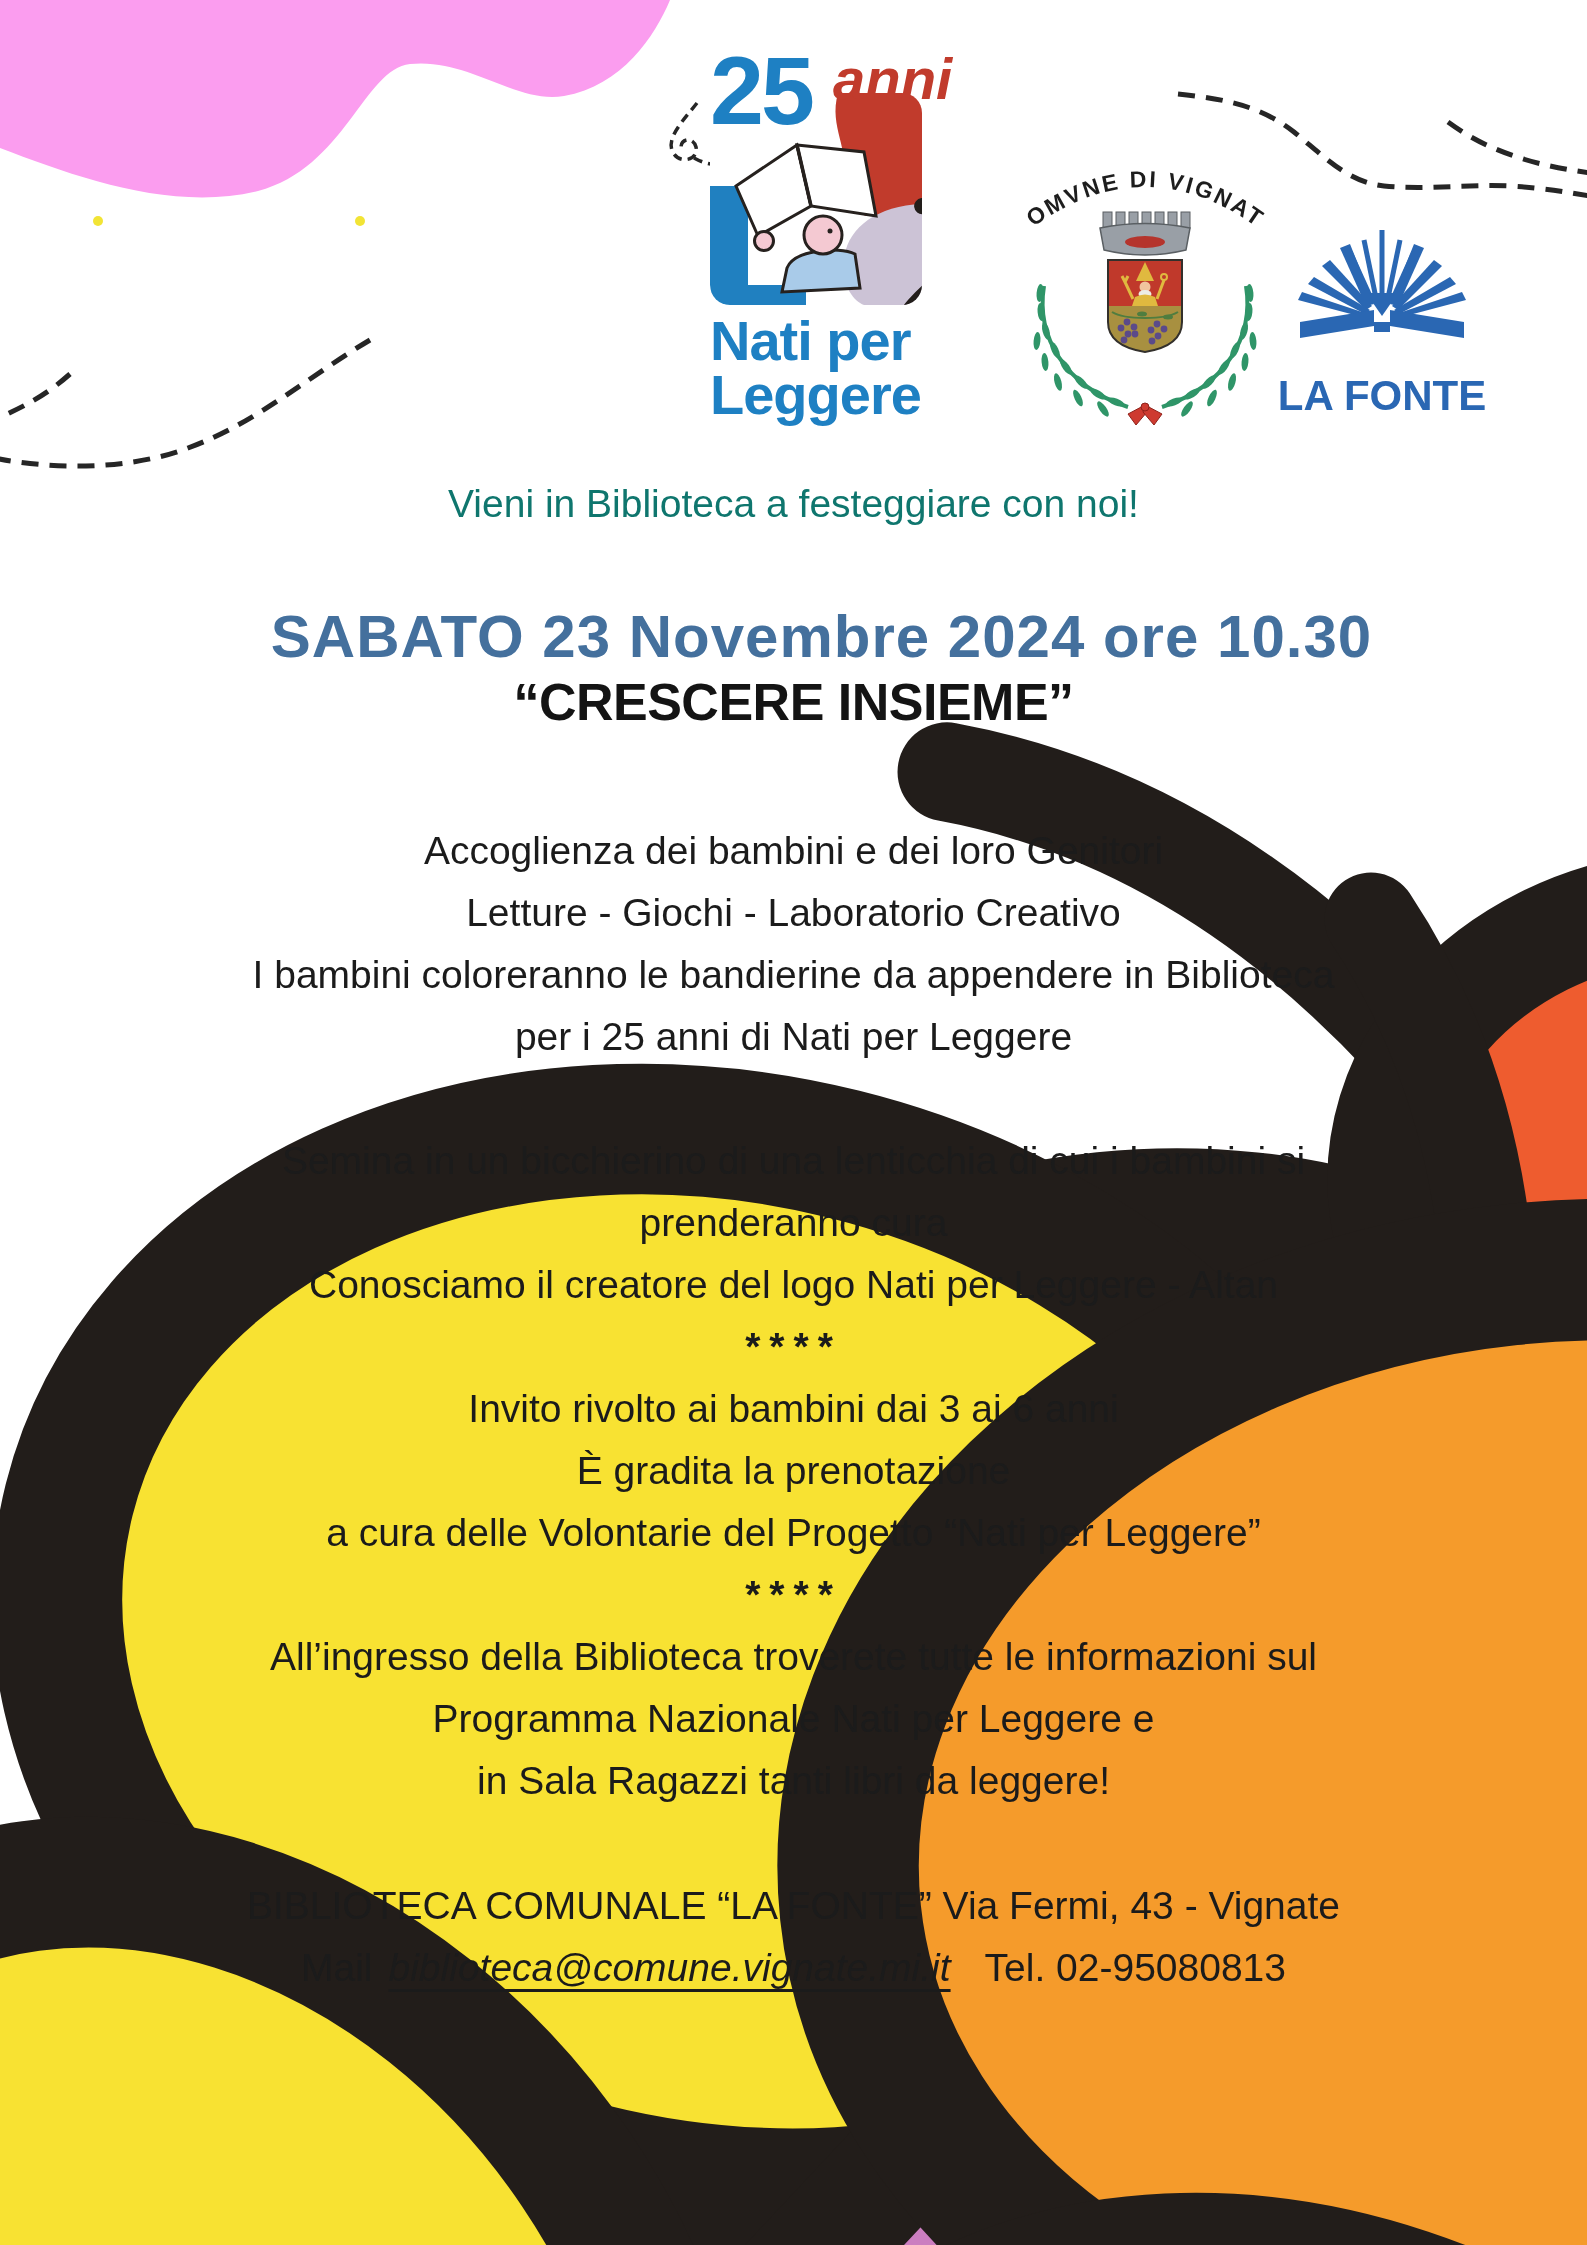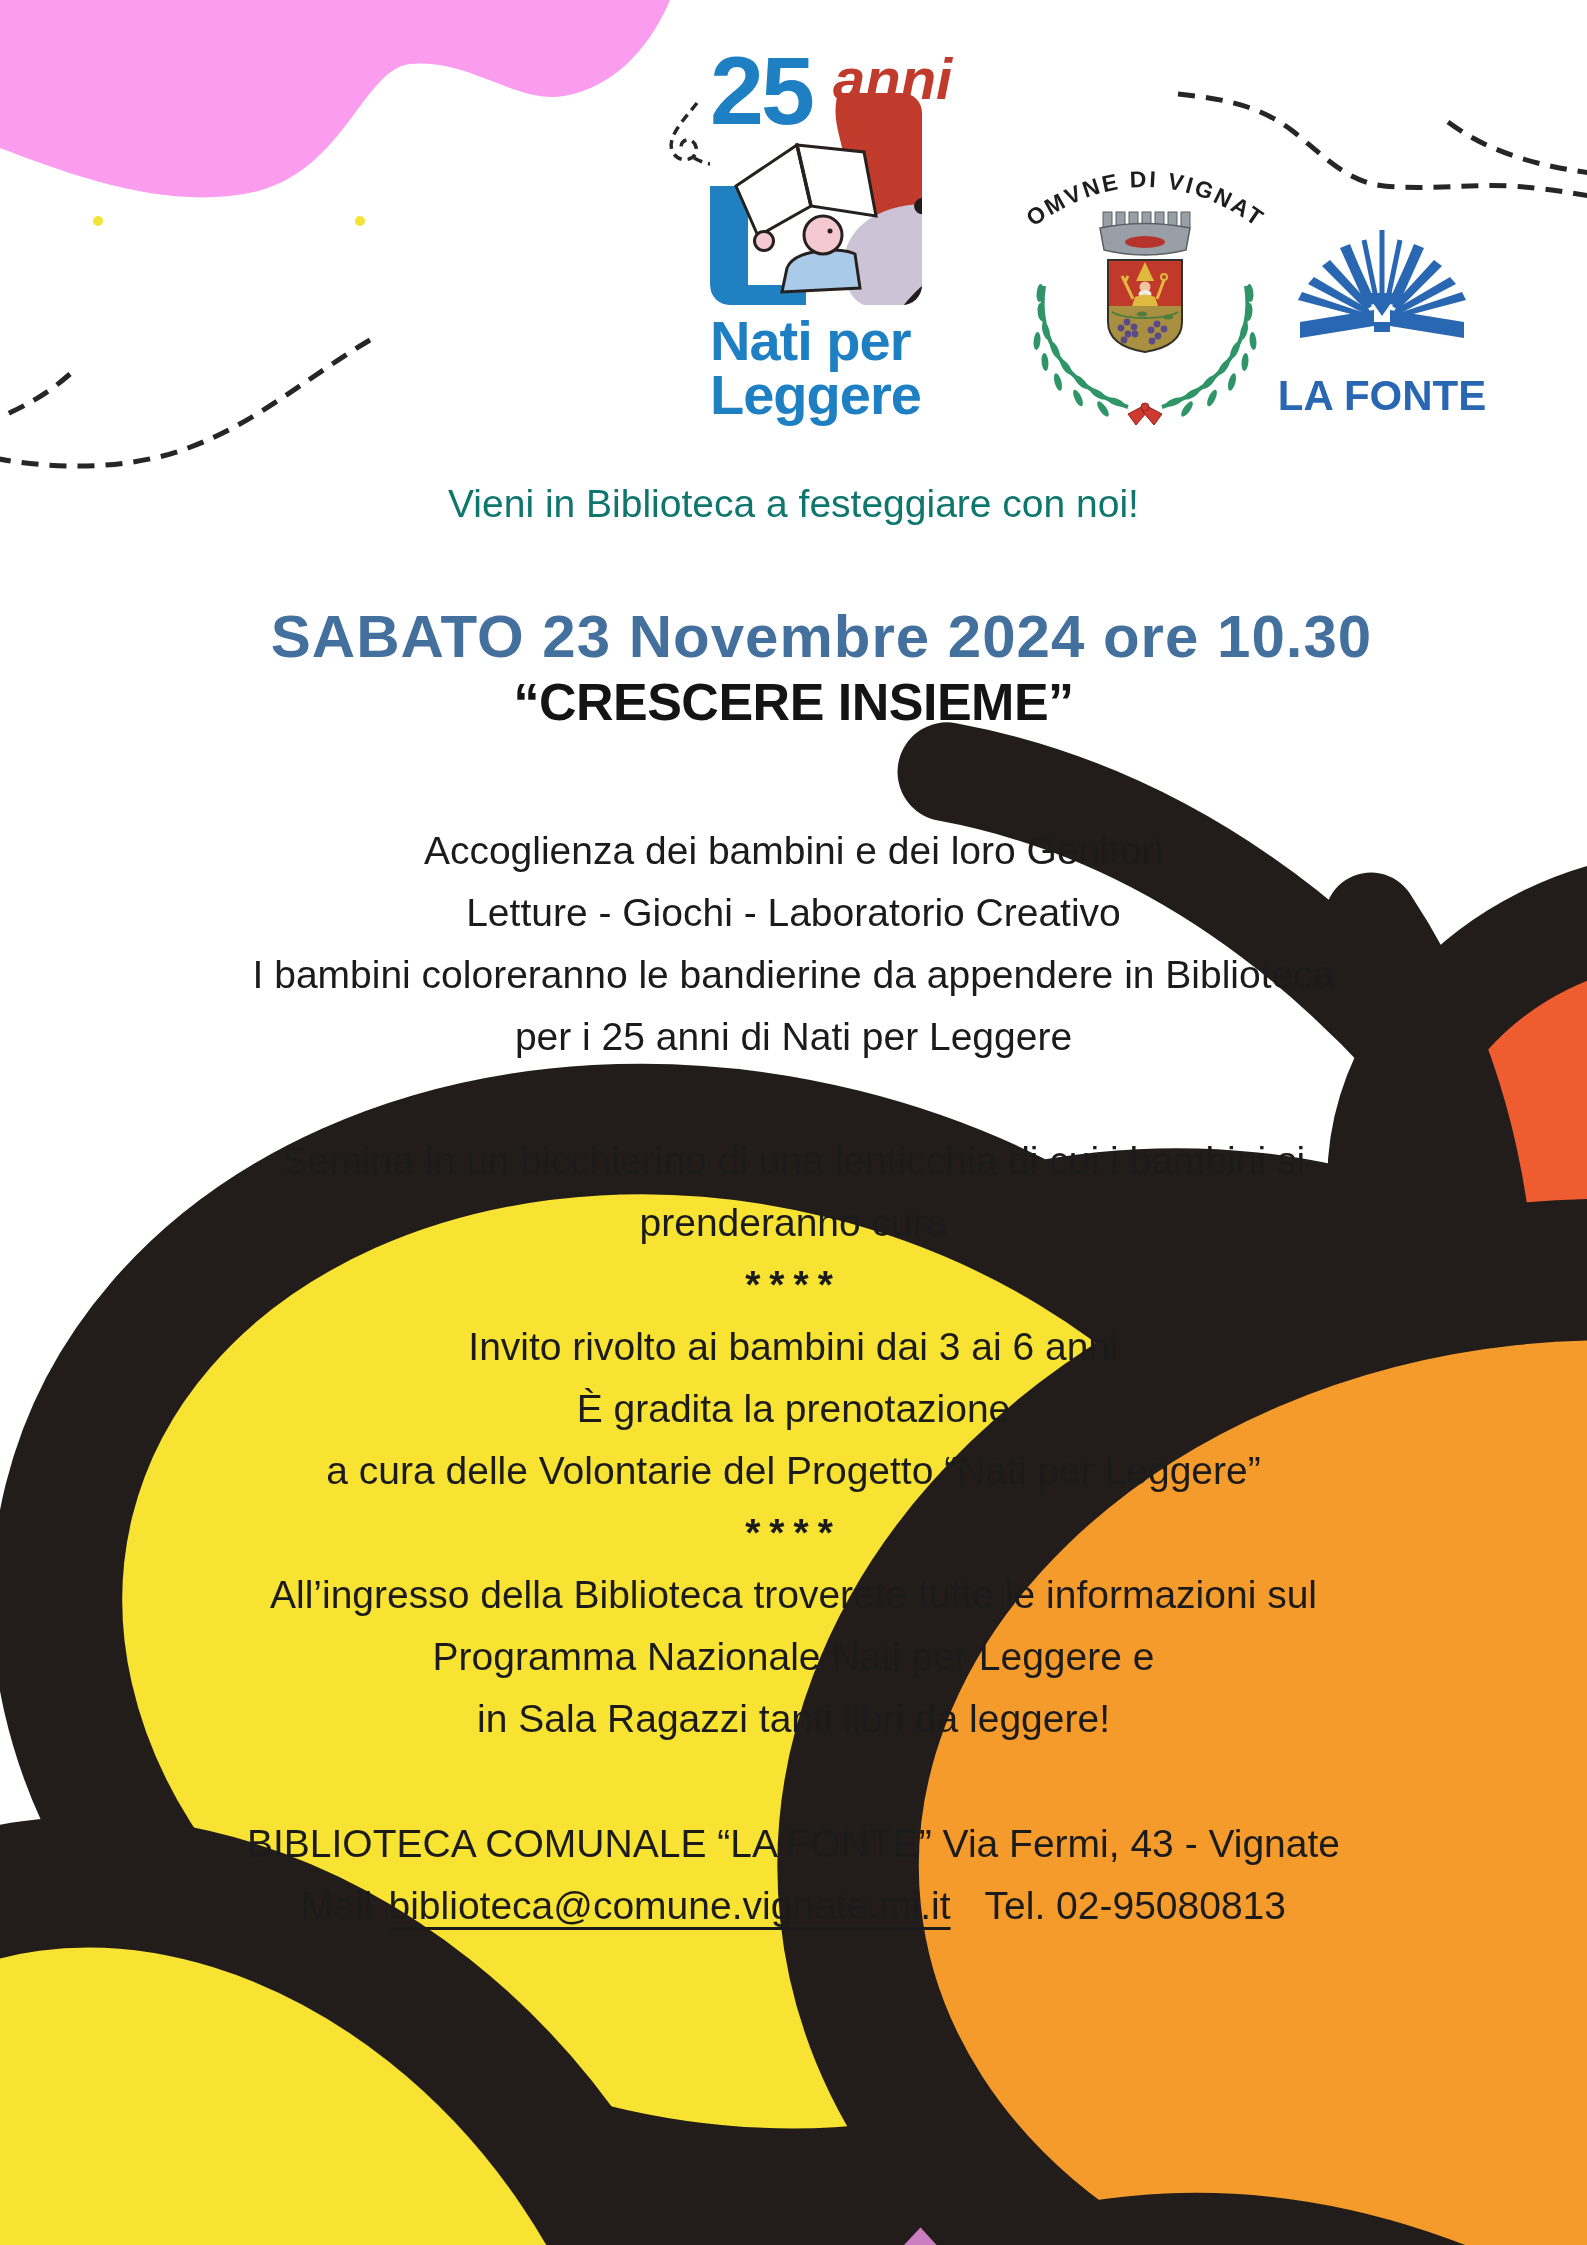--- a/index.html
+++ b/index.html
@@ -15,21 +15,21 @@
   .intro{top:482px;font-size:39px;color:#0f766e;}
   .title{top:602px;font-size:60px;font-weight:bold;color:#44709D;letter-spacing:1px;padding-left:28px;}
   .subtitle{top:672px;font-size:52px;font-weight:bold;color:#141414;letter-spacing:-0.5px;}
 
   .bodytext{position:absolute;top:820px;left:0;width:100%;text-align:center;font-size:39px;}
   .line{height:62px;line-height:62px;white-space:nowrap;}
   .line.gap{margin-top:62px;}
   .stars{letter-spacing:9px;font-weight:bold;}
   .closing{margin-top:72px;}
   .footer1{margin-top:63px;}
-  .email{text-decoration:underline;text-decoration-thickness:3px;text-underline-offset:8px;margin-left:16px;}
+  .email{text-decoration:underline;text-decoration-thickness:3px;text-underline-offset:8px;margin-left:16px;font-style:italic;}
   .telgap{margin-left:34px;}
 </style>
 </head>
 <body>
 
 <div class="page">
 
   <svg class="art" viewBox="0 0 1587 2245">
     <defs>
       <symbol id="bfly" viewBox="0 0 100 100" overflow="visible">
@@ -203,20 +203,21 @@
   <div class="txt title">SABATO 23 Novembre 2024 ore 10.30</div>
   <div class="txt subtitle">“CRESCERE INSIEME”</div>
 
   <div class="bodytext">
     <div class="line">Accoglienza dei bambini e dei loro Genitori</div>
     <div class="line">Letture - Giochi - Laboratorio Creativo</div>
     <div class="line">I bambini coloreranno le bandierine da appendere in Biblioteca</div>
     <div class="line">per i 25 anni di Nati per Leggere</div>
     <div class="line gap">Semina in un bicchierino di una lenticchia di cui i bambini si</div>
     <div class="line">prenderanno cura</div>
+    <div class="line">Conosciamo il creatore del logo Nati per Leggere - Altan</div>
     <div class="line stars">****</div>
     <div class="line">Invito rivolto ai bambini dai 3 ai 6 anni</div>
     <div class="line">È gradita la prenotazione</div>
     <div class="line">a cura delle Volontarie del Progetto “Nati per Leggere”</div>
     <div class="line stars">****</div>
     <div class="line">All’ingresso della Biblioteca troverete tutte le informazioni sul</div>
     <div class="line">Programma Nazionale Nati per Leggere e</div>
     <div class="line">in Sala Ragazzi tanti libri da leggere!</div>
     <div class="line footer1">BIBLIOTECA COMUNALE “LA FONTE” Via Fermi, 43 - Vignate</div>
     <div class="line footer2">

